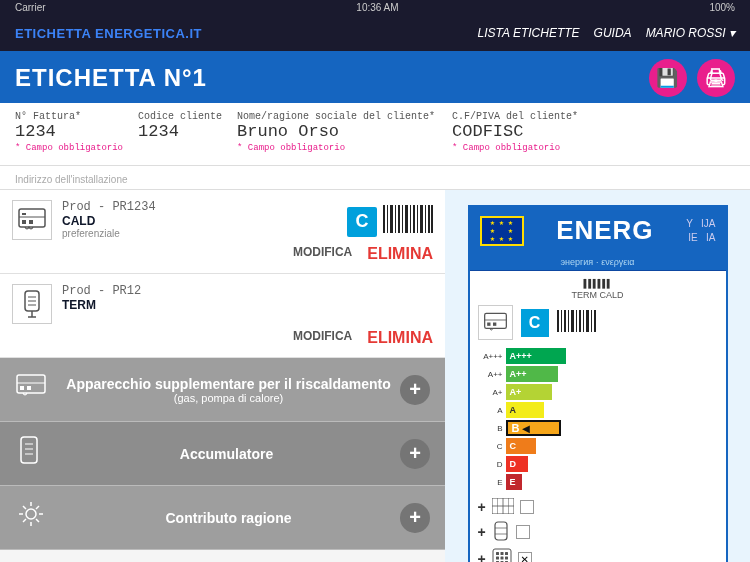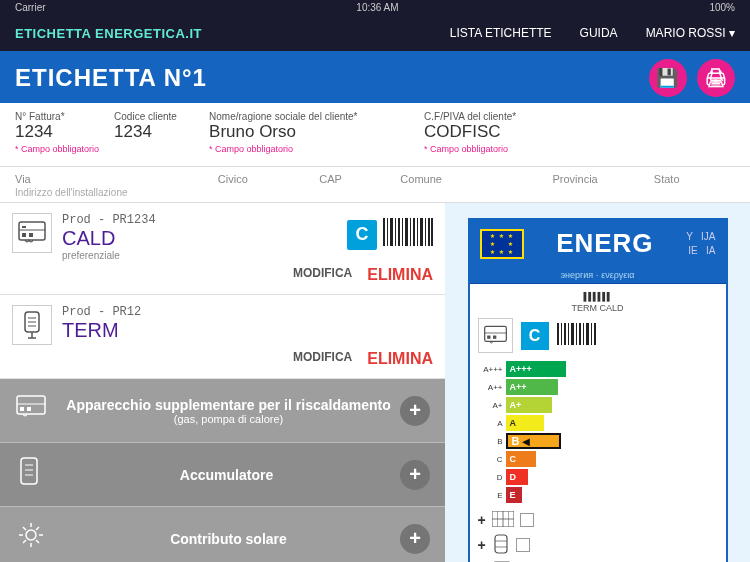--- a/index.html
+++ b/index.html
@@ -8,22 +8,22 @@
     
     .top-nav {
       background: #1a1a2e;
       color: white;
       display: flex;
       align-items: center;
       justify-content: space-between;
       padding: 0 15px;
       height: 36px;
     }
-    .top-nav-left { font-size: 13px; font-weight: bold; letter-spacing: 0.5px; color: #5eead4; }
-    .top-nav-right { display: flex; align-items: flex-end; gap: 28px; font-size: 12px; color: white; }
+    .top-nav-left { font-size: 13px; font-weight: bold; letter-spacing: 0.5px; color: #3b82f6; }
+    .top-nav-right { display: flex; align-items: flex-end; gap: 14px; font-size: 12px; color: white; font-style: italic; }
     .top-nav-right span { cursor: pointer; }
     .status-bar {
       background: #1a1a2e;
       display: flex;
       justify-content: space-between;
       padding: 2px 15px;
       font-size: 10px;
       color: #ccc;
     }
 
@@ -48,21 +48,21 @@
     .btn-save { background: #e91e8c; color: white; }
     .btn-print { background: #e91e8c; color: white; }
 
     
     .form-section {
       background: white;
       padding: 8px 15px;
       border-bottom: 1px solid #ddd;
     }
     .form-row { display: flex; gap: 15px; margin-bottom: 4px; }
-    .form-field { display: flex; flex-direction: column; }
+    .form-field { display: flex; flex-direction: column; font-family: Liberation Mono, monospace; }
     .form-label { font-size: 10px; color: #555; }
     .form-value { font-size: 17px; color: #333; font-weight: 500; }
     .form-required { font-size: 9px; color: #e91e8c; margin-top: 2px; }
     .form-field-nr { min-width: 80px; }
     .form-field-cod { min-width: 80px; }
     .form-field-name { min-width: 200px; }
     .form-field-cf { min-width: 180px; }
 
     
     .address-section {
@@ -93,21 +93,21 @@
       padding: 10px 12px;
       border-bottom: 1px solid #e0e0e0;
     }
     .product-icon {
       width: 40px; height: 40px; border: 1px solid #ccc;
       display: flex; align-items: center; justify-content: center;
       font-size: 20px; flex-shrink: 0;
     }
     .product-info { flex: 1; }
     .product-id { font-size: 12px; color: #666; font-family: Liberation Mono, monospace; }
-    .product-name { font-size: 20px; font-weight: normal; color: #4c1d95; }
+    .product-name { font-size: 12px; font-weight: bold; color: #0f172a; }
     .product-tag { font-size: 10px; color: #888; }
     .energy-class {
       width: 30px; height: 30px; background: #00a0dc;
       color: white; font-weight: bold; font-size: 18px;
       display: flex; align-items: center; justify-content: center;
       border-radius: 2px;
     }
     .barcode-icon { font-size: 18px; letter-spacing: -2px; color: #333; }
     .product-actions { display: flex; gap: 15px; justify-content: flex-end; margin-top: 5px; }
     .action-modifica { color: #555; font-size: 12px; font-weight: bold; cursor: pointer; }
@@ -266,28 +266,20 @@
     </div>
     <div class="form-field form-field-cf">
       <span class="form-label">C.F/PIVA del cliente*</span>
       <span class="form-value">CODFISC</span>
       <span class="form-required">* Campo obbligatorio</span>
     </div>
   </div>
 </div>
 
 <div class="address-section">
-  <div class="address-labels">
-    <span class="addr-via">Via</span>
-    <span class="addr-civico">Civico</span>
-    <span class="addr-cap">CAP</span>
-    <span class="addr-comune">Comune</span>
-    <span class="addr-prov">Provincia</span>
-    <span class="addr-stato">Stato</span>
-  </div>
   <div class="address-hint">Indirizzo dell'installazione</div>
 </div>
 
 <div class="main-content">
 
   <div class="left-panel">
 
     <div class="product-item">
       <div style="display:flex; align-items:flex-start; gap:10px;">
         <div class="product-icon">
@@ -398,21 +390,21 @@
           <line x1="16" y1="24" x2="16" y2="28" stroke="white" stroke-width="1.5"></line>
           <line x1="4" y1="16" x2="8" y2="16" stroke="white" stroke-width="1.5"></line>
           <line x1="24" y1="16" x2="28" y2="16" stroke="white" stroke-width="1.5"></line>
           <line x1="8" y1="8" x2="11" y2="11" stroke="white" stroke-width="1.5"></line>
           <line x1="21" y1="21" x2="24" y2="24" stroke="white" stroke-width="1.5"></line>
           <line x1="24" y1="8" x2="21" y2="11" stroke="white" stroke-width="1.5"></line>
           <line x1="11" y1="21" x2="8" y2="24" stroke="white" stroke-width="1.5"></line>
         </svg>
       </div>
       <div class="add-item-text">
-        <div class="add-item-title">Contributo solare</div>
+        <div class="add-item-title">Contributo ragione</div>
       </div>
       <div class="add-btn">+</div>
     </div>
 
   </div>
 
   <div class="right-panel">
     <div class="energy-label">
 
       <div class="label-header">

